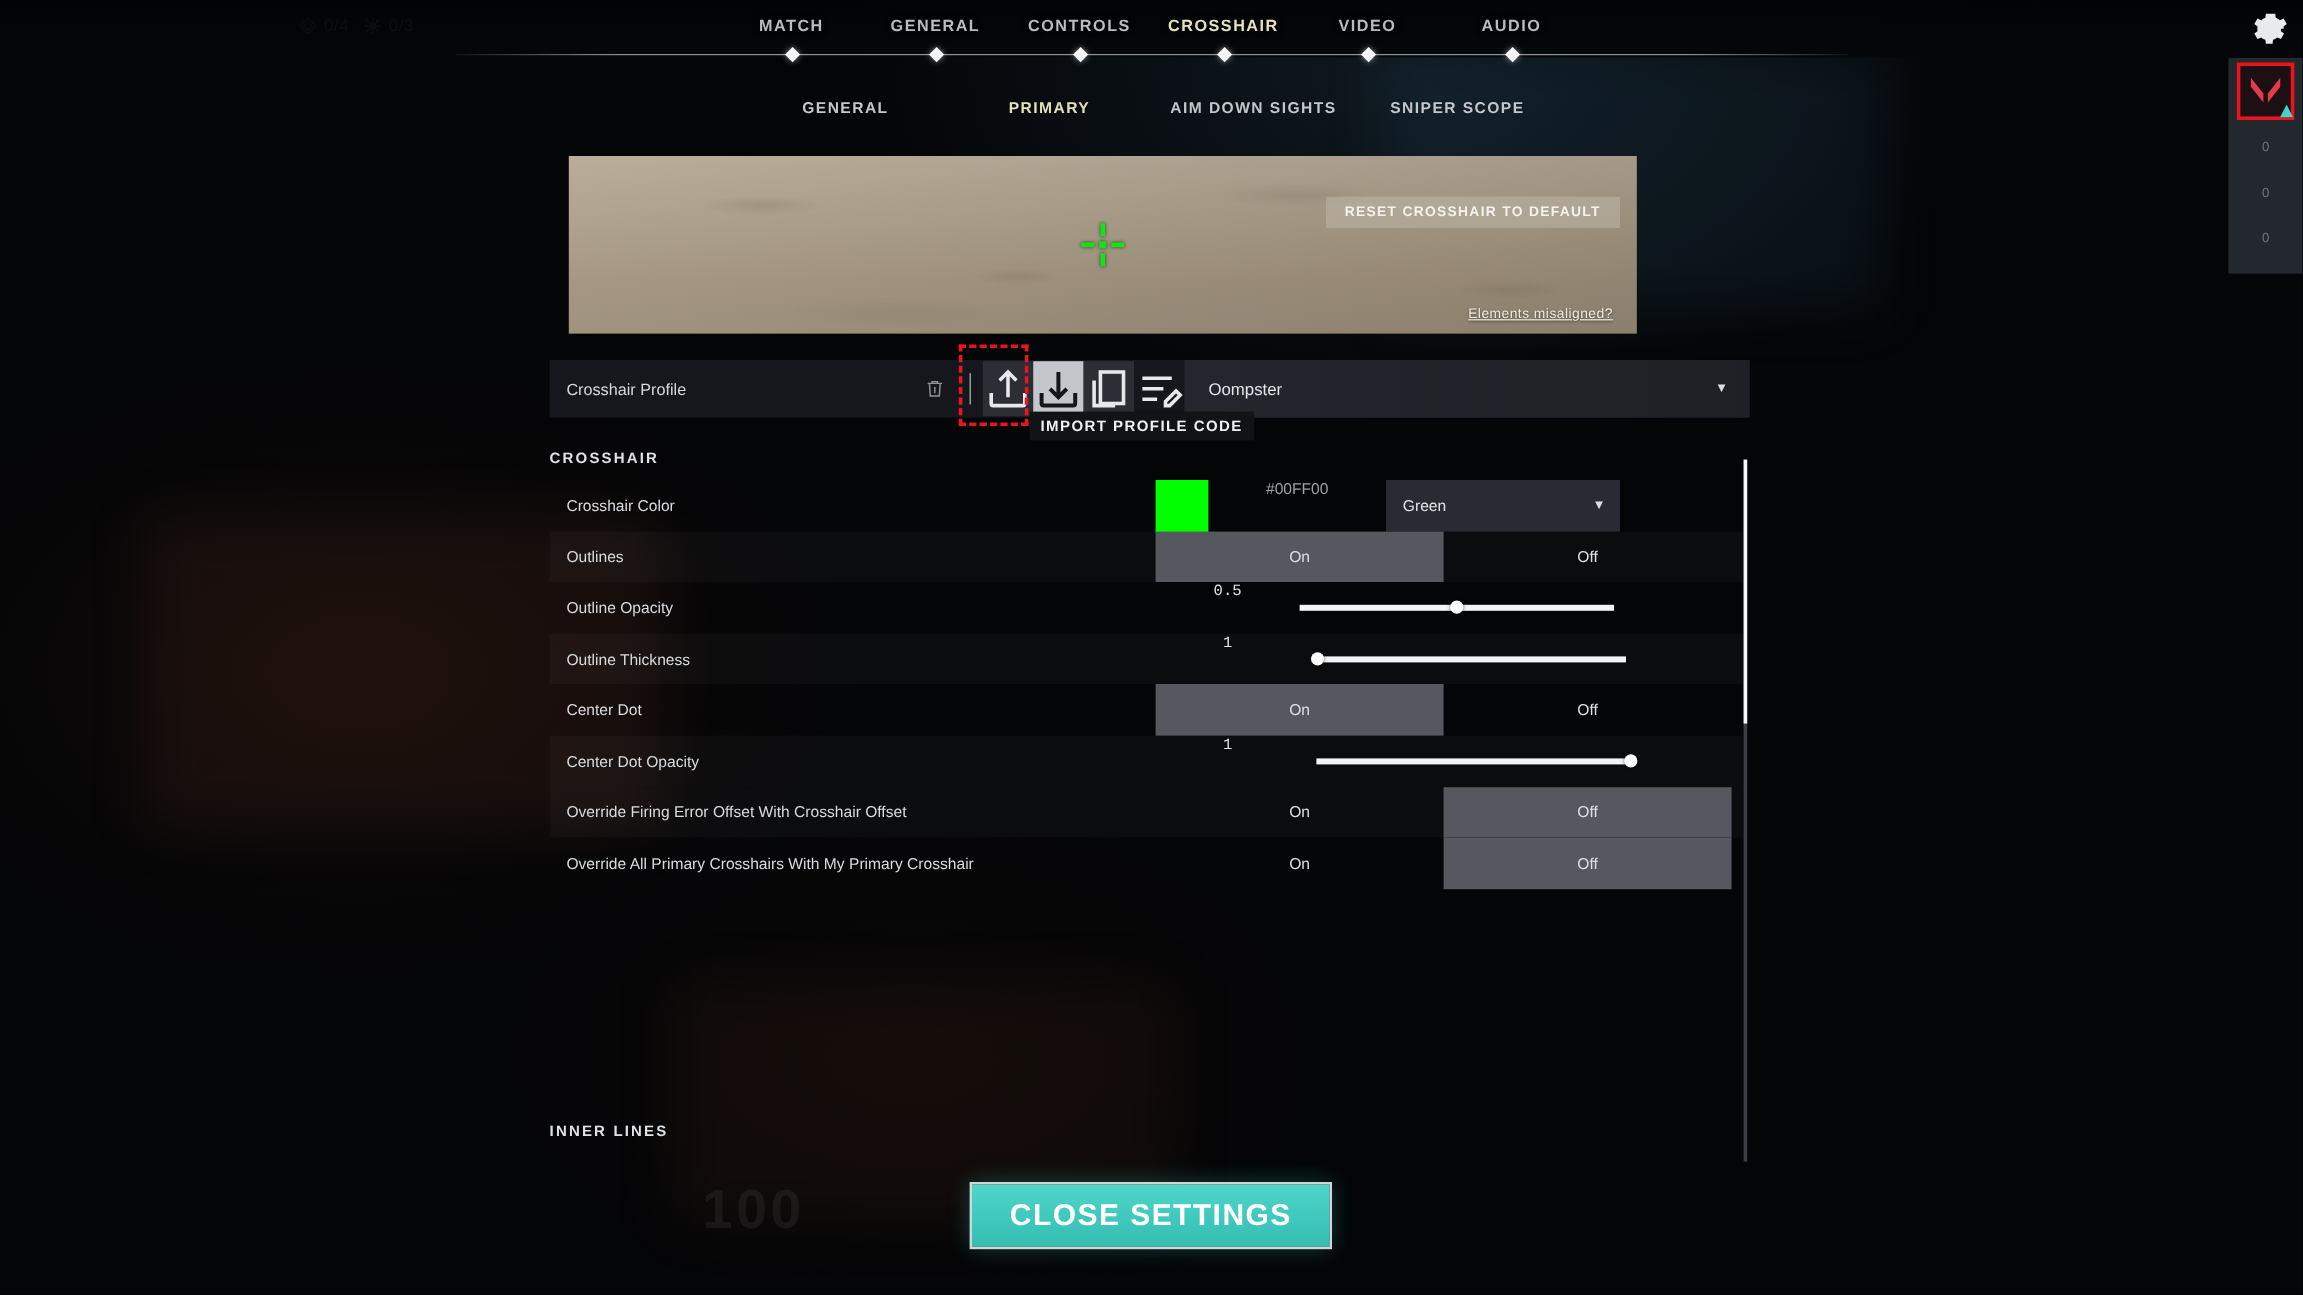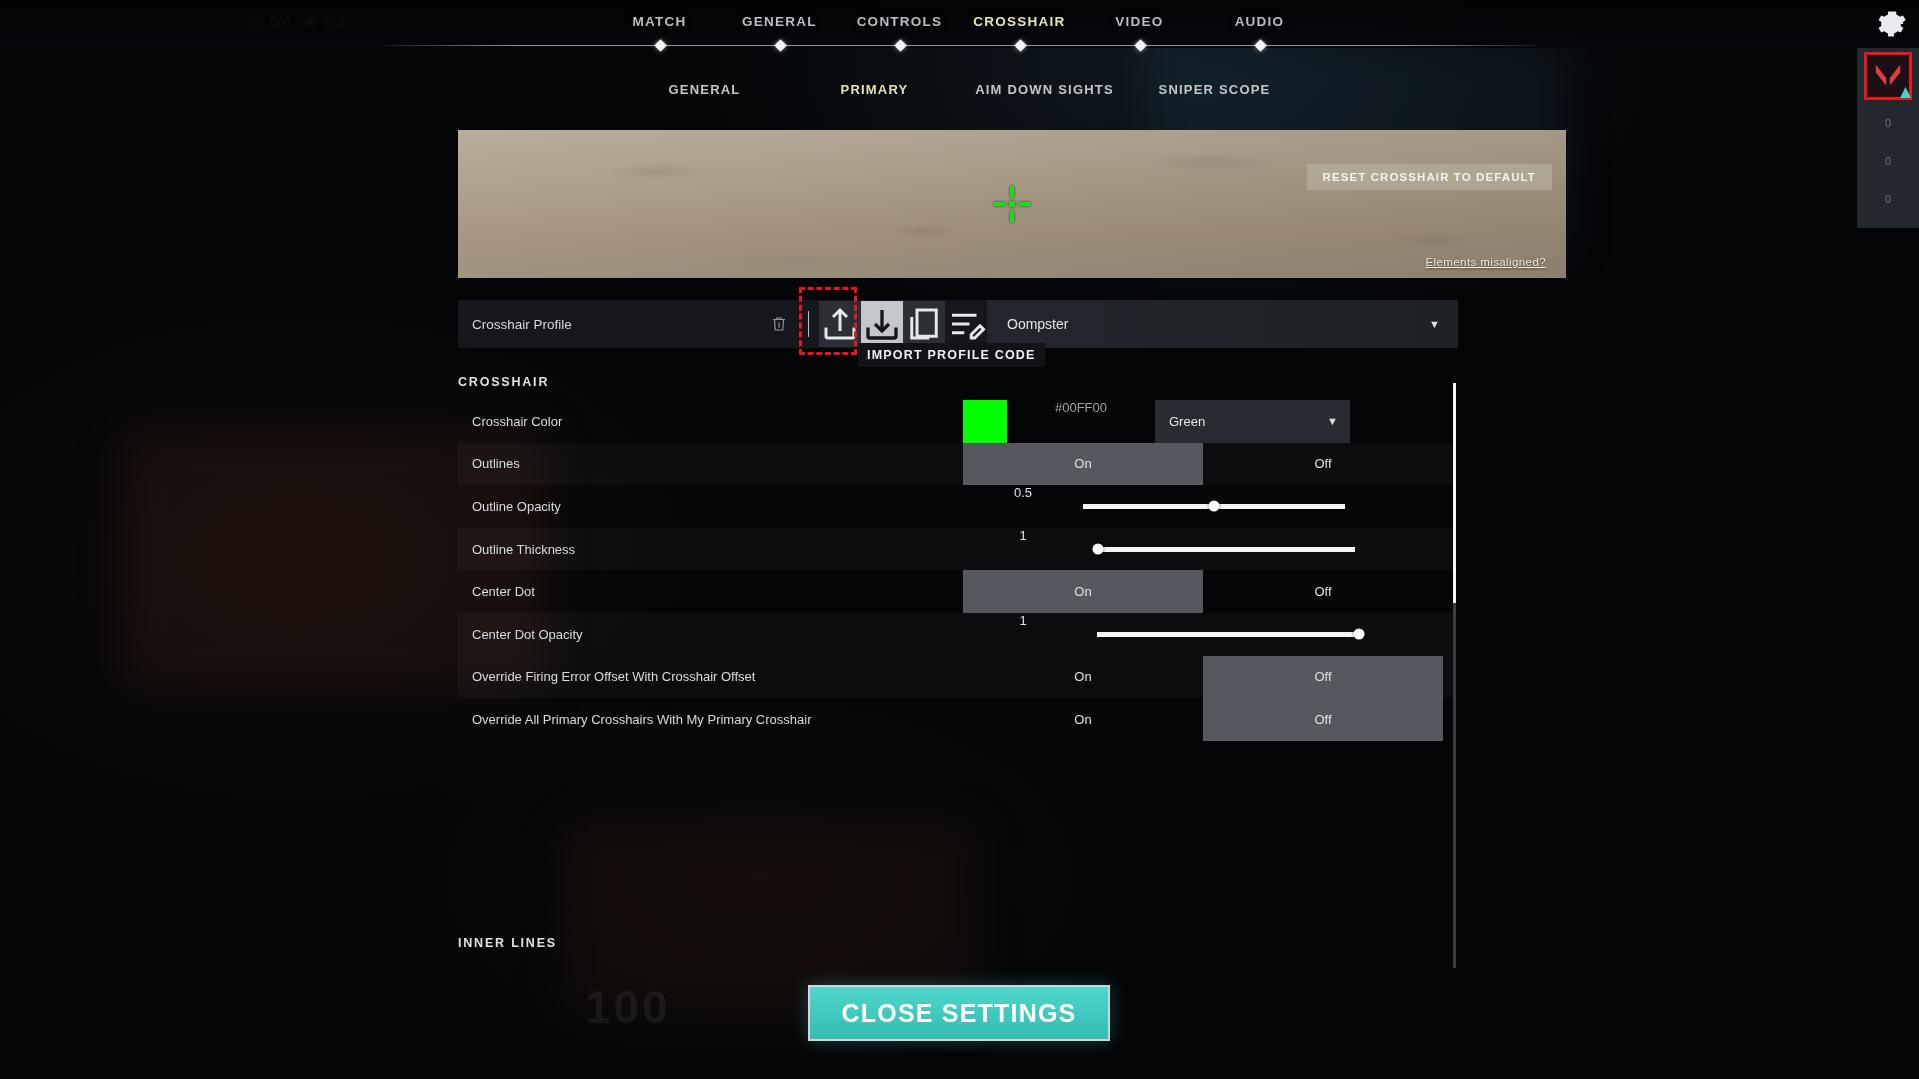--- a/index.html
+++ b/index.html
@@ -71,21 +71,21 @@
   }
   .subtab {
     width: 170px; text-align: center;
     font-size: 13px; letter-spacing: 1.2px; font-weight: bold;
     color: #c3c6ca; cursor: pointer;
   }
   .subtab.active { color: #e4e1b8; }
 
   
   .preview {
-    position: absolute; left: 458px; top: 130px; width: 1108px; height: 148px;
+    position: absolute; left: 474px; top: 130px; width: 890px; height: 148px;
     background:
       linear-gradient(115deg, rgba(255,255,255,0.06), rgba(0,0,0,0.10)),
       linear-gradient(to bottom, #b6a894 0%, #ab9d88 38%, #a1927d 72%, #9b8d79 100%);
     overflow: hidden;
   }
   .wallgrain { position: absolute; inset: 0; opacity: .30;
     background:
       radial-gradient(ellipse 70px 12px at 18% 28%, rgba(90,75,60,.5), transparent 70%),
       radial-gradient(ellipse 50px 10px at 42% 68%, rgba(90,75,60,.45), transparent 70%),
       radial-gradient(ellipse 90px 14px at 68% 22%, rgba(80,68,55,.40), transparent 70%),
@@ -172,21 +172,21 @@
   .row.alt { background: rgba(255,255,255,0.030); }
   .row .rlabel { padding-left: 14px; width: 505px; white-space: nowrap; }
   .row .rctl { flex: 1; display: flex; align-items: flex-start; height: 100%; }
 
   .seg {
     width: 240px; height: 100%; display: flex; align-items: center; justify-content: center;
     font-size: 13px; color: #dde0e4; cursor: pointer;
   }
   .seg.on { background: #55585e; }
 
-  .numval { width: 120px; text-align: center; font-size: 13px; color: #dfe2e6; }
+  .numval { width: 120px; text-align: center; font-size: 13px; color: #dfe2e6; font-family: Liberation Mono, monospace; }
   .sliderwrap { position: relative; width: 262px; height: 100%; display: flex; align-items: center; }
   .track { position: relative; width: 100%; height: 5px; background: #f2f4f6; }
   .knob {
     position: absolute; top: 50%; transform: translate(-50%,-50%);
     width: 11px; height: 11px; border-radius: 50%; background: #ffffff;
     box-shadow: 0 0 3px rgba(0,0,0,.6); cursor: pointer;
   }
 
   .swatch { width: 44px; height: 44px; background: #00FF00; margin-left: 0px; cursor: pointer; }
   .hexval { width: 148px; text-align: center; color: #9ea2a8; font-size: 13px; }

